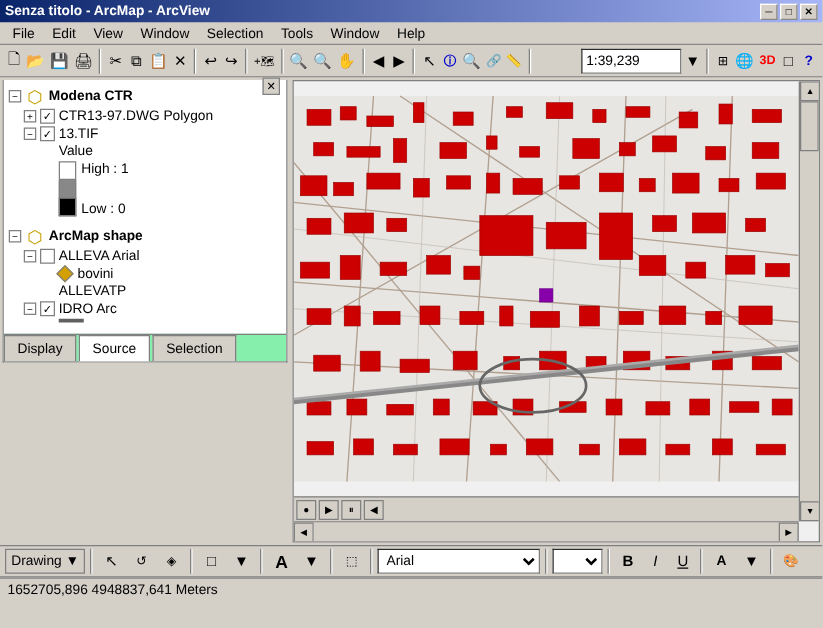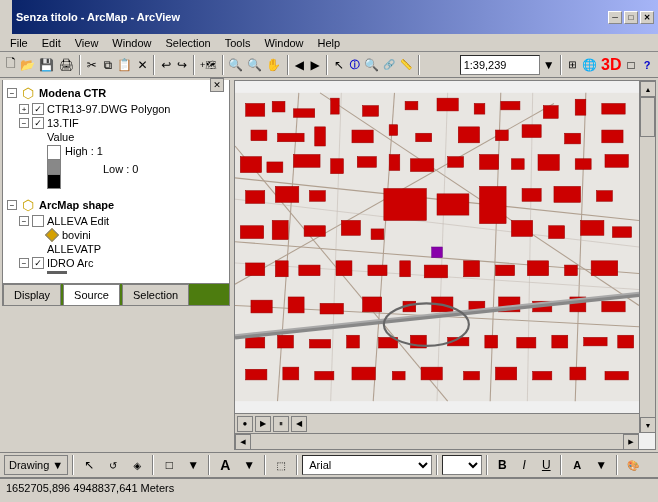--- a/index.html
+++ b/index.html
@@ -2,28 +2,27 @@
 <html><head>
   <meta charset="utf-8">
   <style>
     * { margin: 0; padding: 0; box-sizing: border-box; }
     body { width: 658px; height: 502px; font-family: 'Arial', sans-serif; font-size: 11px; background: #d4d0c8; overflow: hidden; }
 
     
     .title-bar {
       background: linear-gradient(to right, #0a246a, #a6b5f7);
       color: white;
-      height: 34px;
+      height: 18px;
       display: flex;
       align-items: center;
       justify-content: space-between;
       padding: 0 4px;
       font-size: 11px;
       font-weight: bold;
-      margin-left: 12px;
     }
     .title-bar-buttons { display: flex; gap: 2px; }
     .title-btn {
       width: 14px; height: 13px;
       background: #d4d0c8;
       border: 1px solid #888;
       border-top-color: #fff;
       border-left-color: #fff;
       font-size: 8px;
       display: flex; align-items: center; justify-content: center;
@@ -167,21 +166,21 @@
       font-size: 7px;
       cursor: pointer;
       flex-shrink: 0;
     }
     .scroll-track { flex: 1; background: #d4d0c8; }
     .scroll-thumb { background: #d4d0c8; border: 1px solid #808080; width: 100%; height: 40px; }
 
     
     .toc-tabs {
       display: flex;
-      background: #4d7c0f;
+      background: #86efac;
       border-top: 1px solid #808080;
       height: 22px;
     }
     .toc-tab {
       padding: 2px 10px;
       border: 1px solid #808080;
       border-bottom: none;
       background: #d4d0c8;
       font-size: 11px;
       cursor: pointer;
@@ -334,21 +333,21 @@
   <div class="toolbar-btn" style="font-size:10px; font-weight:bold; color:#0000cc;">ⓘ</div>
   <div class="toolbar-btn">🔍</div>
   <div class="toolbar-btn" style="font-size:10px;">🔗</div>
   <div class="toolbar-btn" style="font-size:10px;">📏</div>
   <div class="toolbar-sep"></div>
   <input class="zoom-input" type="text" value="1:39,239" style="">
   <div class="toolbar-btn">▼</div>
   <div class="toolbar-sep"></div>
   <div class="toolbar-btn" style="font-size:10px;">⊞</div>
   <div class="toolbar-btn">🌐</div>
-  <div class="toolbar-btn" style="font-size:16px; color:red; font-weight:bold;">3D</div>
+  <div class="toolbar-btn" style="font-size:10px; color:red; font-weight:bold;">3D</div>
   <div class="toolbar-btn">□</div>
   <div class="toolbar-btn" style="font-size:11px; font-weight:bold; color:#0000cc;">?</div>
 </div>
 
 <div class="main-area">
 
   <div class="toc-wrapper">
 
     <div class="toc-close" style="position: absolute; right: 0; top: 0; z-index:10;">✕</div>
 
@@ -376,38 +375,38 @@
 
           <div class="toc-row toc-indent3">
             <span>Value</span>
           </div>
           <div class="toc-row toc-indent3">
             <div style="display:flex; flex-direction:column; margin-right:4px;">
               <div style="width:14px; height:15px; background:#ffffff; border:1px solid #808080;"></div>
               <div style="width:14px; height:15px; background:#888888; border:1px solid #808080; border-top:none;"></div>
               <div style="width:14px; height:14px; background:#000000; border:1px solid #808080; border-top:none;"></div>
             </div>
-            <div style="display:flex; flex-direction:row; justify-content:space-between; height:44px;">
+            <div style="display:flex; flex-direction:column; justify-content:space-between; height:44px;">
               <span>High : 1</span>
               <span style="margin-top:18px;">Low : 0</span>
             </div>
           </div>
         </div>
 
         <div class="toc-group" style="margin-top:6px;">
           <div class="toc-row">
             <span class="expand-icon">−</span>
             <span class="layer-icon data-frame-icon">⬡</span>
             <span style="font-weight:bold;">ArcMap shape</span>
           </div>
 
           <div class="toc-row toc-indent1">
             <span class="expand-icon">−</span>
             <span class="check-box"></span>
-            <span>ALLEVA Edit</span>
+            <span>ALLEVA Arial</span>
           </div>
           <div class="toc-row toc-indent3">
             <div style="width:10px;height:10px;background:#d4a000;transform:rotate(45deg);border:1px solid #808080;margin-right:5px;flex-shrink:0;"></div>
             <span>bovini</span>
           </div>
           <div class="toc-row toc-indent3">
             <span>ALLEVATP</span>
           </div>
 
           <div class="toc-row toc-indent1">

